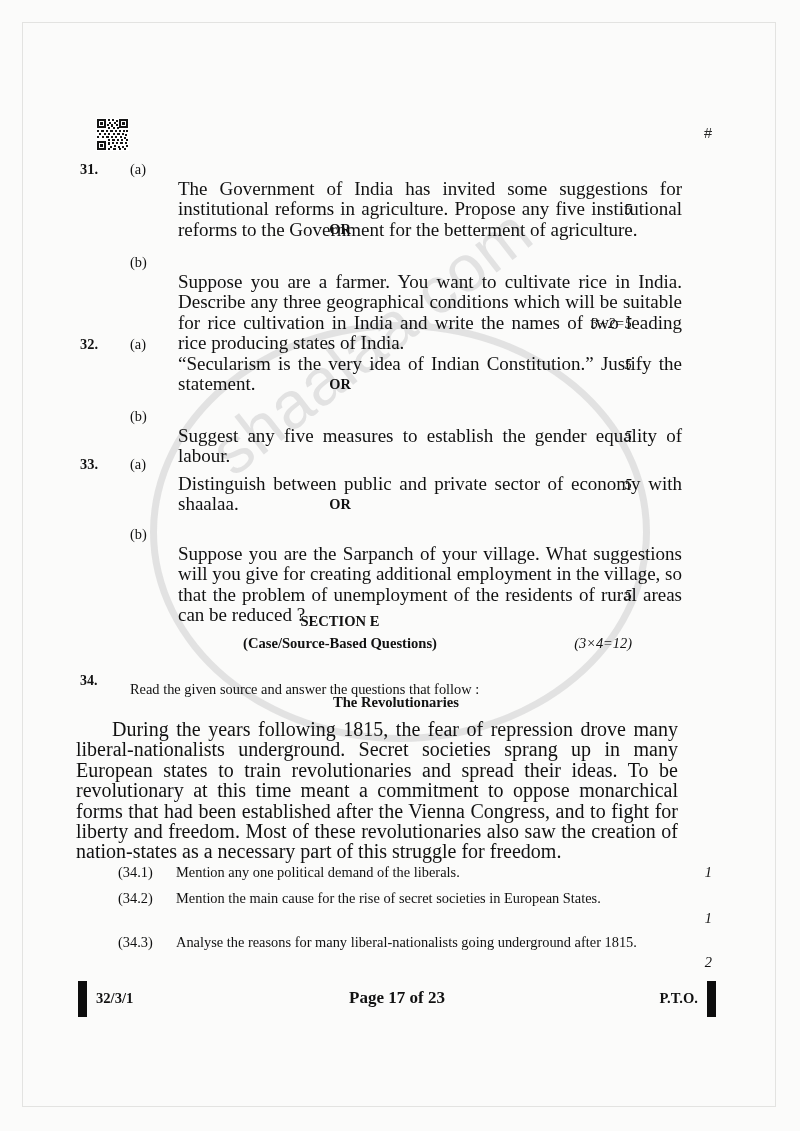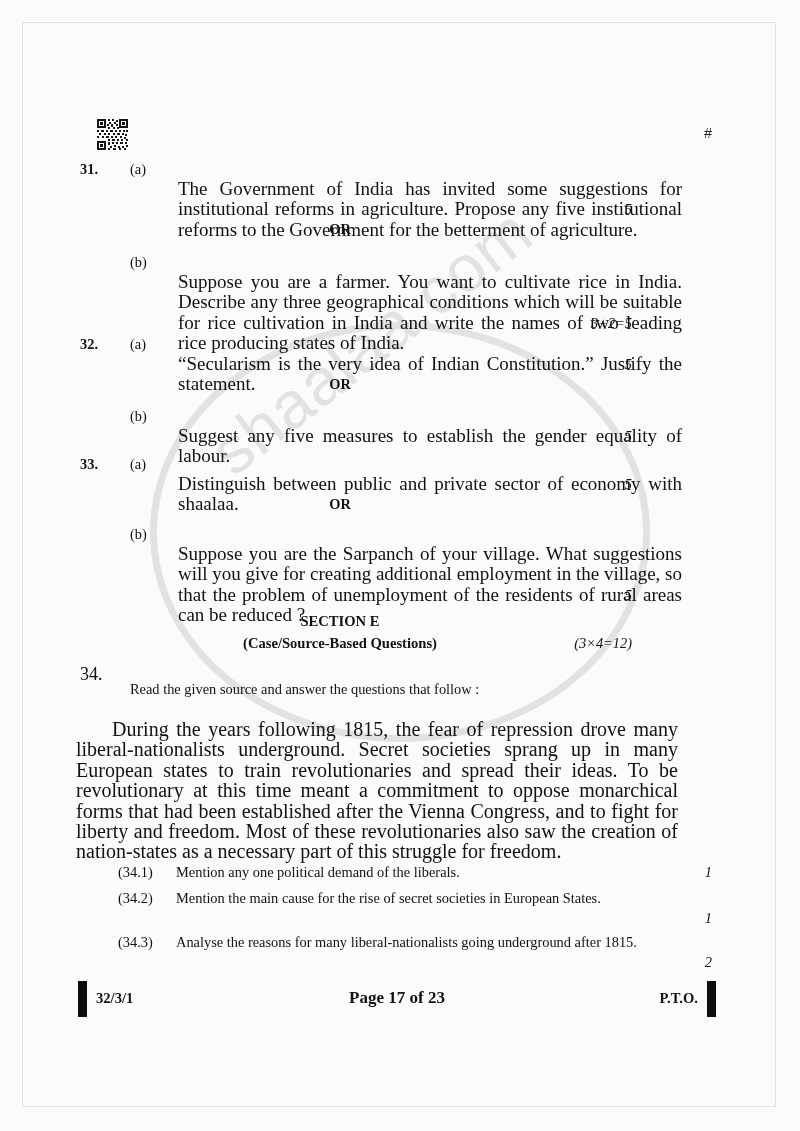--- a/index.html
+++ b/index.html
@@ -150,22 +150,22 @@
     width: 520px;
     text-align: center;
     font-weight: bold;
     font-size: 14.6px;
     line-height: 20.4px;
   }
 
   
   #q34-row { position: absolute; left: 80px; width: 632px; }
   #q34-num {
-    position: absolute; left: 0; top: 0; width: 40px;
-    font-weight: normal; font-size: 18px; line-height: 20.4px;
+    position: absolute; left: 0; top: 7px; width: 40px;
+    font-weight: bold; font-size: 14px; line-height: 20.4px;
   }
   #q34-text {
     position: absolute; left: 50px; top: 15px; width: 560px;
     font-size: 14.4px; line-height: 20.4px;
   }
 
   #source-title {
     position: absolute;
     left: 80px;
     width: 632px;
@@ -384,20 +384,21 @@
 
   <div class="section-line" style="top:611px;">SECTION E</div>
   <div class="section-line" style="top:633px;">(Case/Source-Based Questions)</div>
   <div class="marks" style="top:633px;">(3×4=12)</div>
 
   <div id="q34-row" style="top:664px;">
     <span id="q34-num">34.</span>
     <span id="q34-text">Read the given source and answer the questions that follow :</span>
   </div>
 
+  <div id="source-title" style="top:692px;">The Revolutionaries</div>
 
   <div id="source-para" style="top:719px;">During the years following 1815, the fear of repression drove many liberal-nationalists underground. Secret societies sprang up in many European states to train revolutionaries and spread their ideas. To be revolutionary at this time meant a commitment to oppose monarchical forms that had been established after the Vienna Congress, and to fight for liberty and freedom. Most of these revolutionaries also saw the creation of nation-states as a necessary part of this struggle for freedom.</div>
 
   <div class="subq" style="top:862px;">
     <span class="subq-label">(34.1)</span>
     <span class="subq-text nojust">Mention any one political demand of the liberals.</span>
     <span class="subq-marks">1</span>
   </div>
 
   <div class="subq" style="top:888px;">

